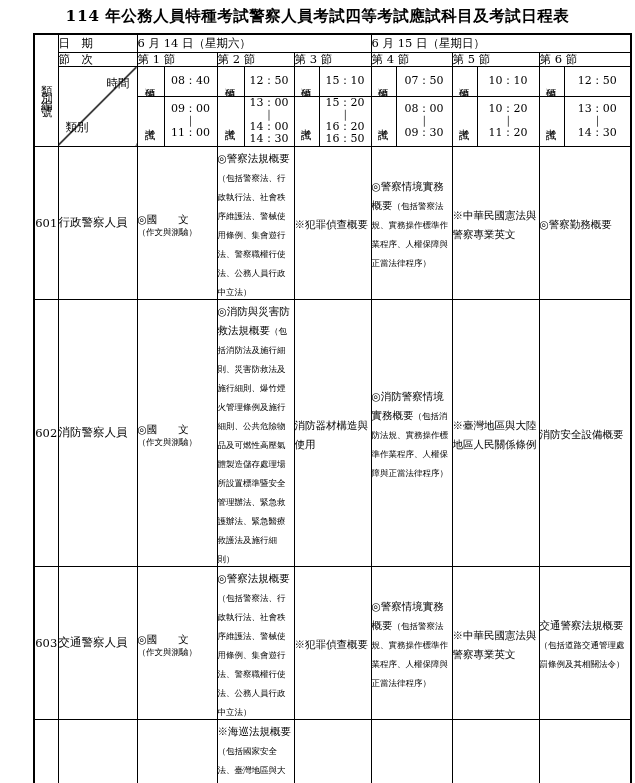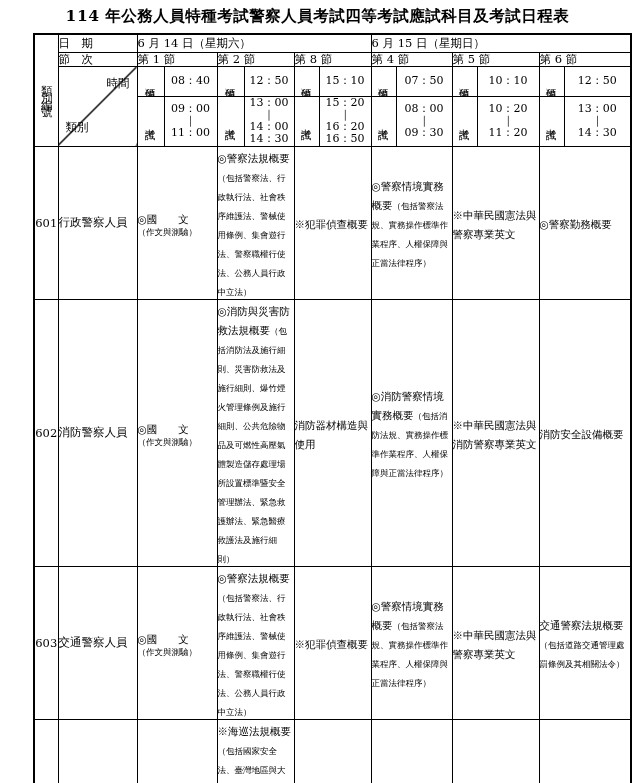--- a/index.html
+++ b/index.html
@@ -63,21 +63,21 @@
       </td>
       <td class="hc">日　期</td>
       <td class="hc" colspan="6">6 月 14 日（星期六）</td>
       <td class="hc" colspan="6">6 月 15 日（星期日）</td>
     </tr>
 
     <tr style="height:14px">
       <td class="hc">節　次</td>
       <td class="hc" colspan="2">第 1 節</td>
       <td class="hc" colspan="2">第 2 節</td>
-      <td class="hc" colspan="2">第 8 節</td>
+      <td class="hc" colspan="2">第 3 節</td>
       <td class="hc" colspan="2">第 4 節</td>
       <td class="hc" colspan="2">第 5 節</td>
       <td class="hc" colspan="2">第 6 節</td>
     </tr>
 
     <tr style="height:30px">
       <td rowspan="2" class="diag">
         <span class="lbl-time">時間</span>
         <span class="lbl-cat">類別</span>
       </td>
@@ -159,21 +159,21 @@
       <td class="subj" colspan="2"><span class="st">◎警察勤務概要</span><span class="sn"></span></td>
     </tr>
 
     <tr style="height:179px">
       <td class="code">602</td>
       <td class="cat">消防警察人員</td>
       <td class="subj nb" colspan="2"><span class="st">◎國　　文</span><span class="sn">（作文與測驗）</span></td>
       <td class="subj" colspan="2"><span class="st">◎消防與災害防救法規概要</span><span class="sn">（包括消防法及施行細則、災害防救法及施行細則、爆竹煙火管理條例及施行細則、公共危險物品及可燃性高壓氣體製造儲存處理場所設置標準暨安全管理辦法、緊急救護辦法、緊急醫療救護法及施行細則）</span></td>
       <td class="subj" colspan="2"><span class="st">消防器材構造與使用</span><span class="sn"></span></td>
       <td class="subj" colspan="2"><span class="st">◎消防警察情境實務概要</span><span class="sn">（包括消防法規、實務操作標準作業程序、人權保障與正當法律程序）</span></td>
-      <td class="subj" colspan="2"><span class="st">※中華民國憲法與消防警察專業英文</span><span class="sn"></span></td>
+      <td class="subj" colspan="2"><span class="st">※臺灣地區與大陸地區人民關係條例</span><span class="sn"></span></td>
       <td class="subj" colspan="2"><span class="st">消防安全設備概要</span><span class="sn"></span></td>
     </tr>
 
     <tr style="height:130px">
       <td class="code">603</td>
       <td class="cat">交通警察人員</td>
       <td class="subj nb" colspan="2"><span class="st">◎國　　文</span><span class="sn">（作文與測驗）</span></td>
       <td class="subj" colspan="2"><span class="st">◎警察法規概要</span><span class="sn">（包括警察法、行政執行法、社會秩序維護法、警械使用條例、集會遊行法、警察職權行使法、公務人員行政中立法）</span></td>
       <td class="subj" colspan="2"><span class="st">※犯罪偵查概要</span><span class="sn"></span></td>
       <td class="subj" colspan="2"><span class="st">◎警察情境實務概要</span><span class="sn">（包括警察法規、實務操作標準作業程序、人權保障與正當法律程序）</span></td>

